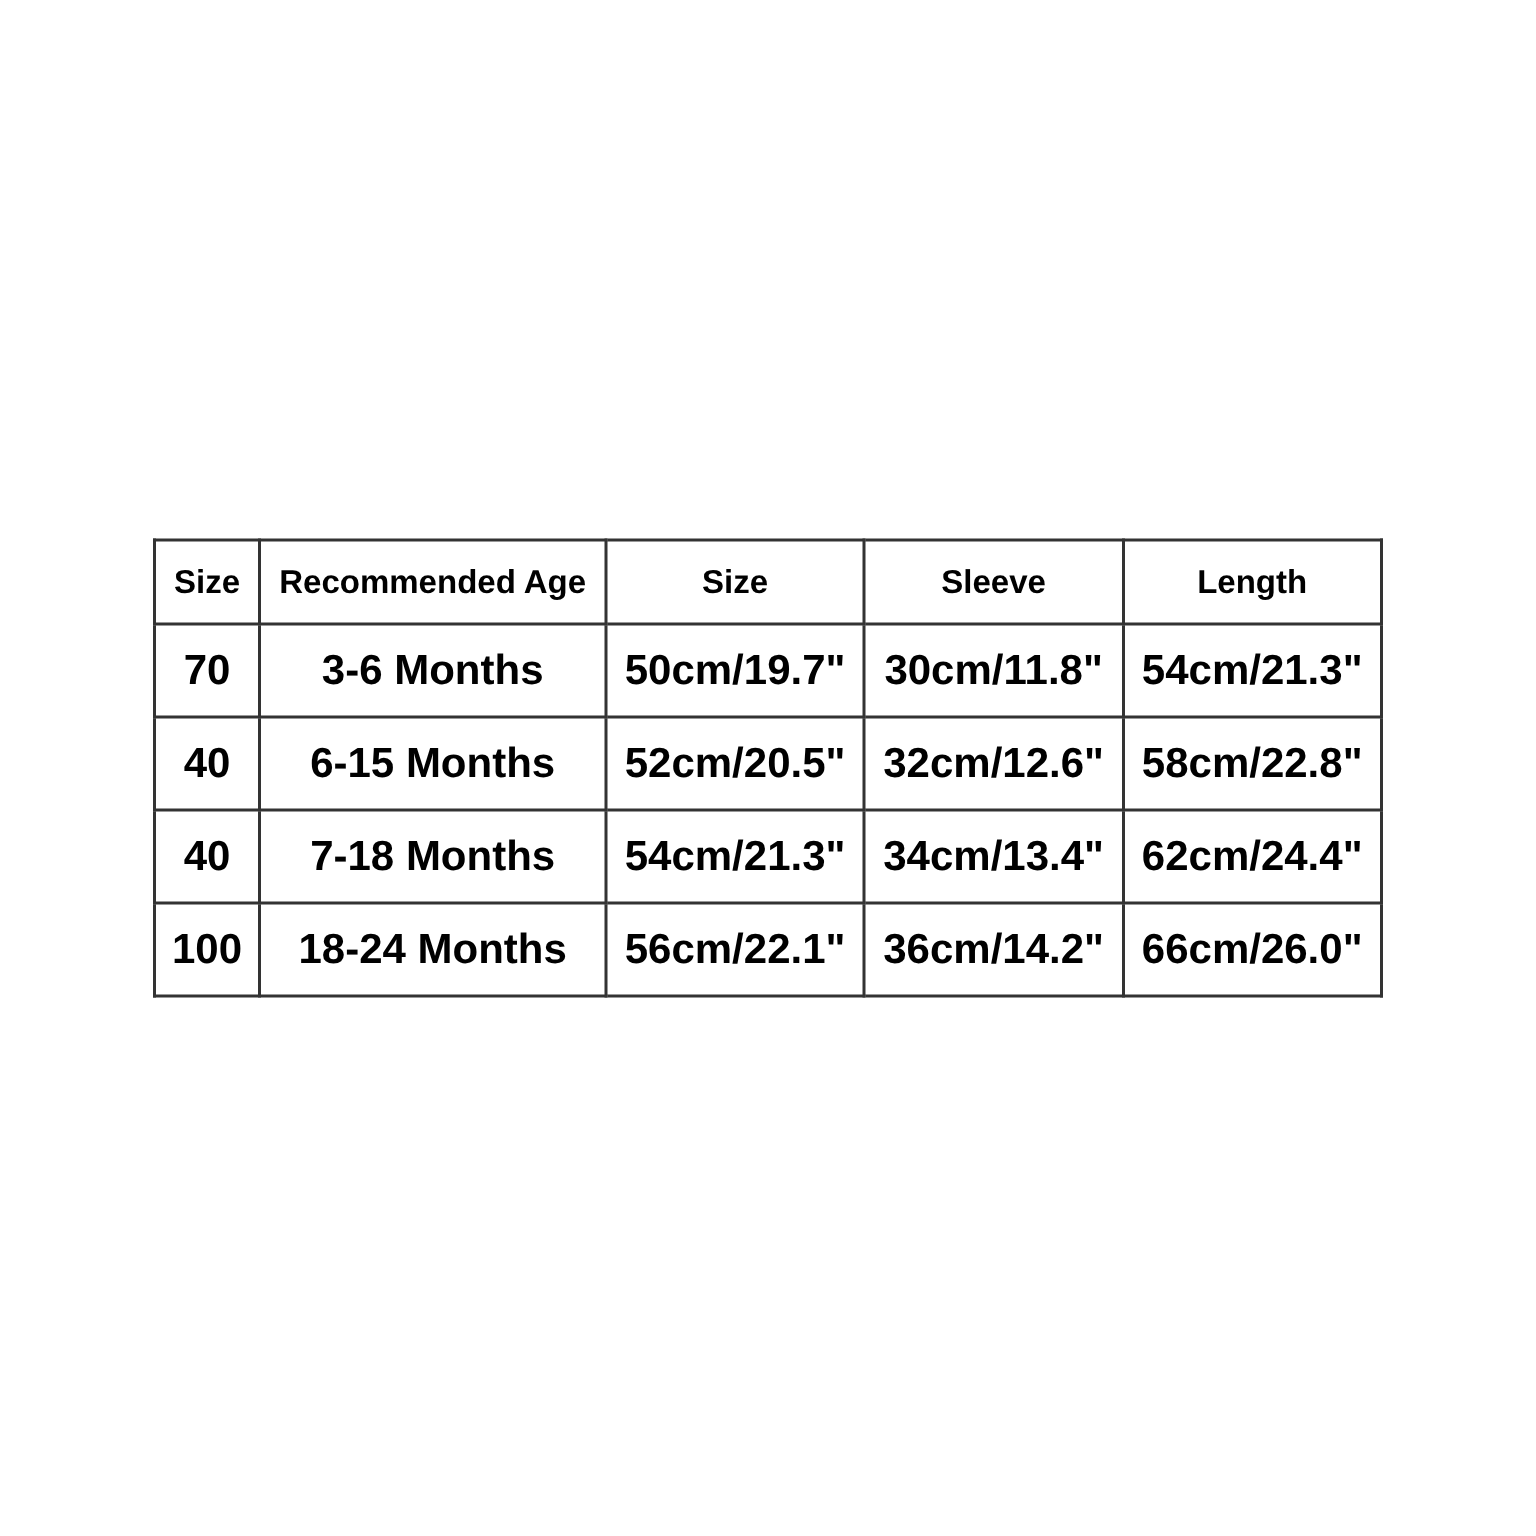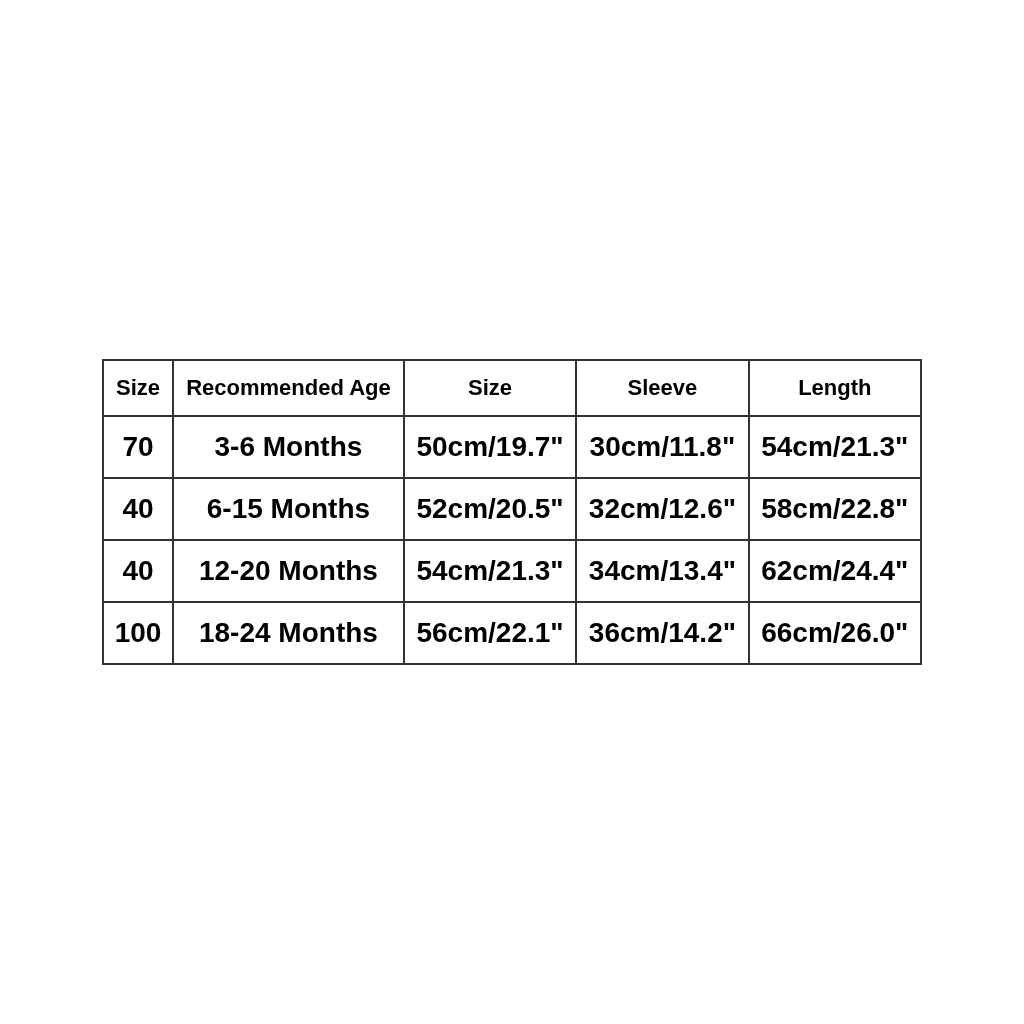--- a/index.html
+++ b/index.html
@@ -70,21 +70,21 @@
         </tr>
         <tr>
           <td>40</td>
           <td>6-15 Months</td>
           <td>52cm/20.5"</td>
           <td>32cm/12.6"</td>
           <td>58cm/22.8"</td>
         </tr>
         <tr>
           <td>40</td>
-          <td>12-20 Months</td>
+          <td>7-18 Months</td>
           <td>54cm/21.3"</td>
           <td>34cm/13.4"</td>
           <td>62cm/24.4"</td>
         </tr>
         <tr>
           <td>100</td>
           <td>18-24 Months</td>
           <td>56cm/22.1"</td>
           <td>36cm/14.2"</td>
           <td>66cm/26.0"</td>

